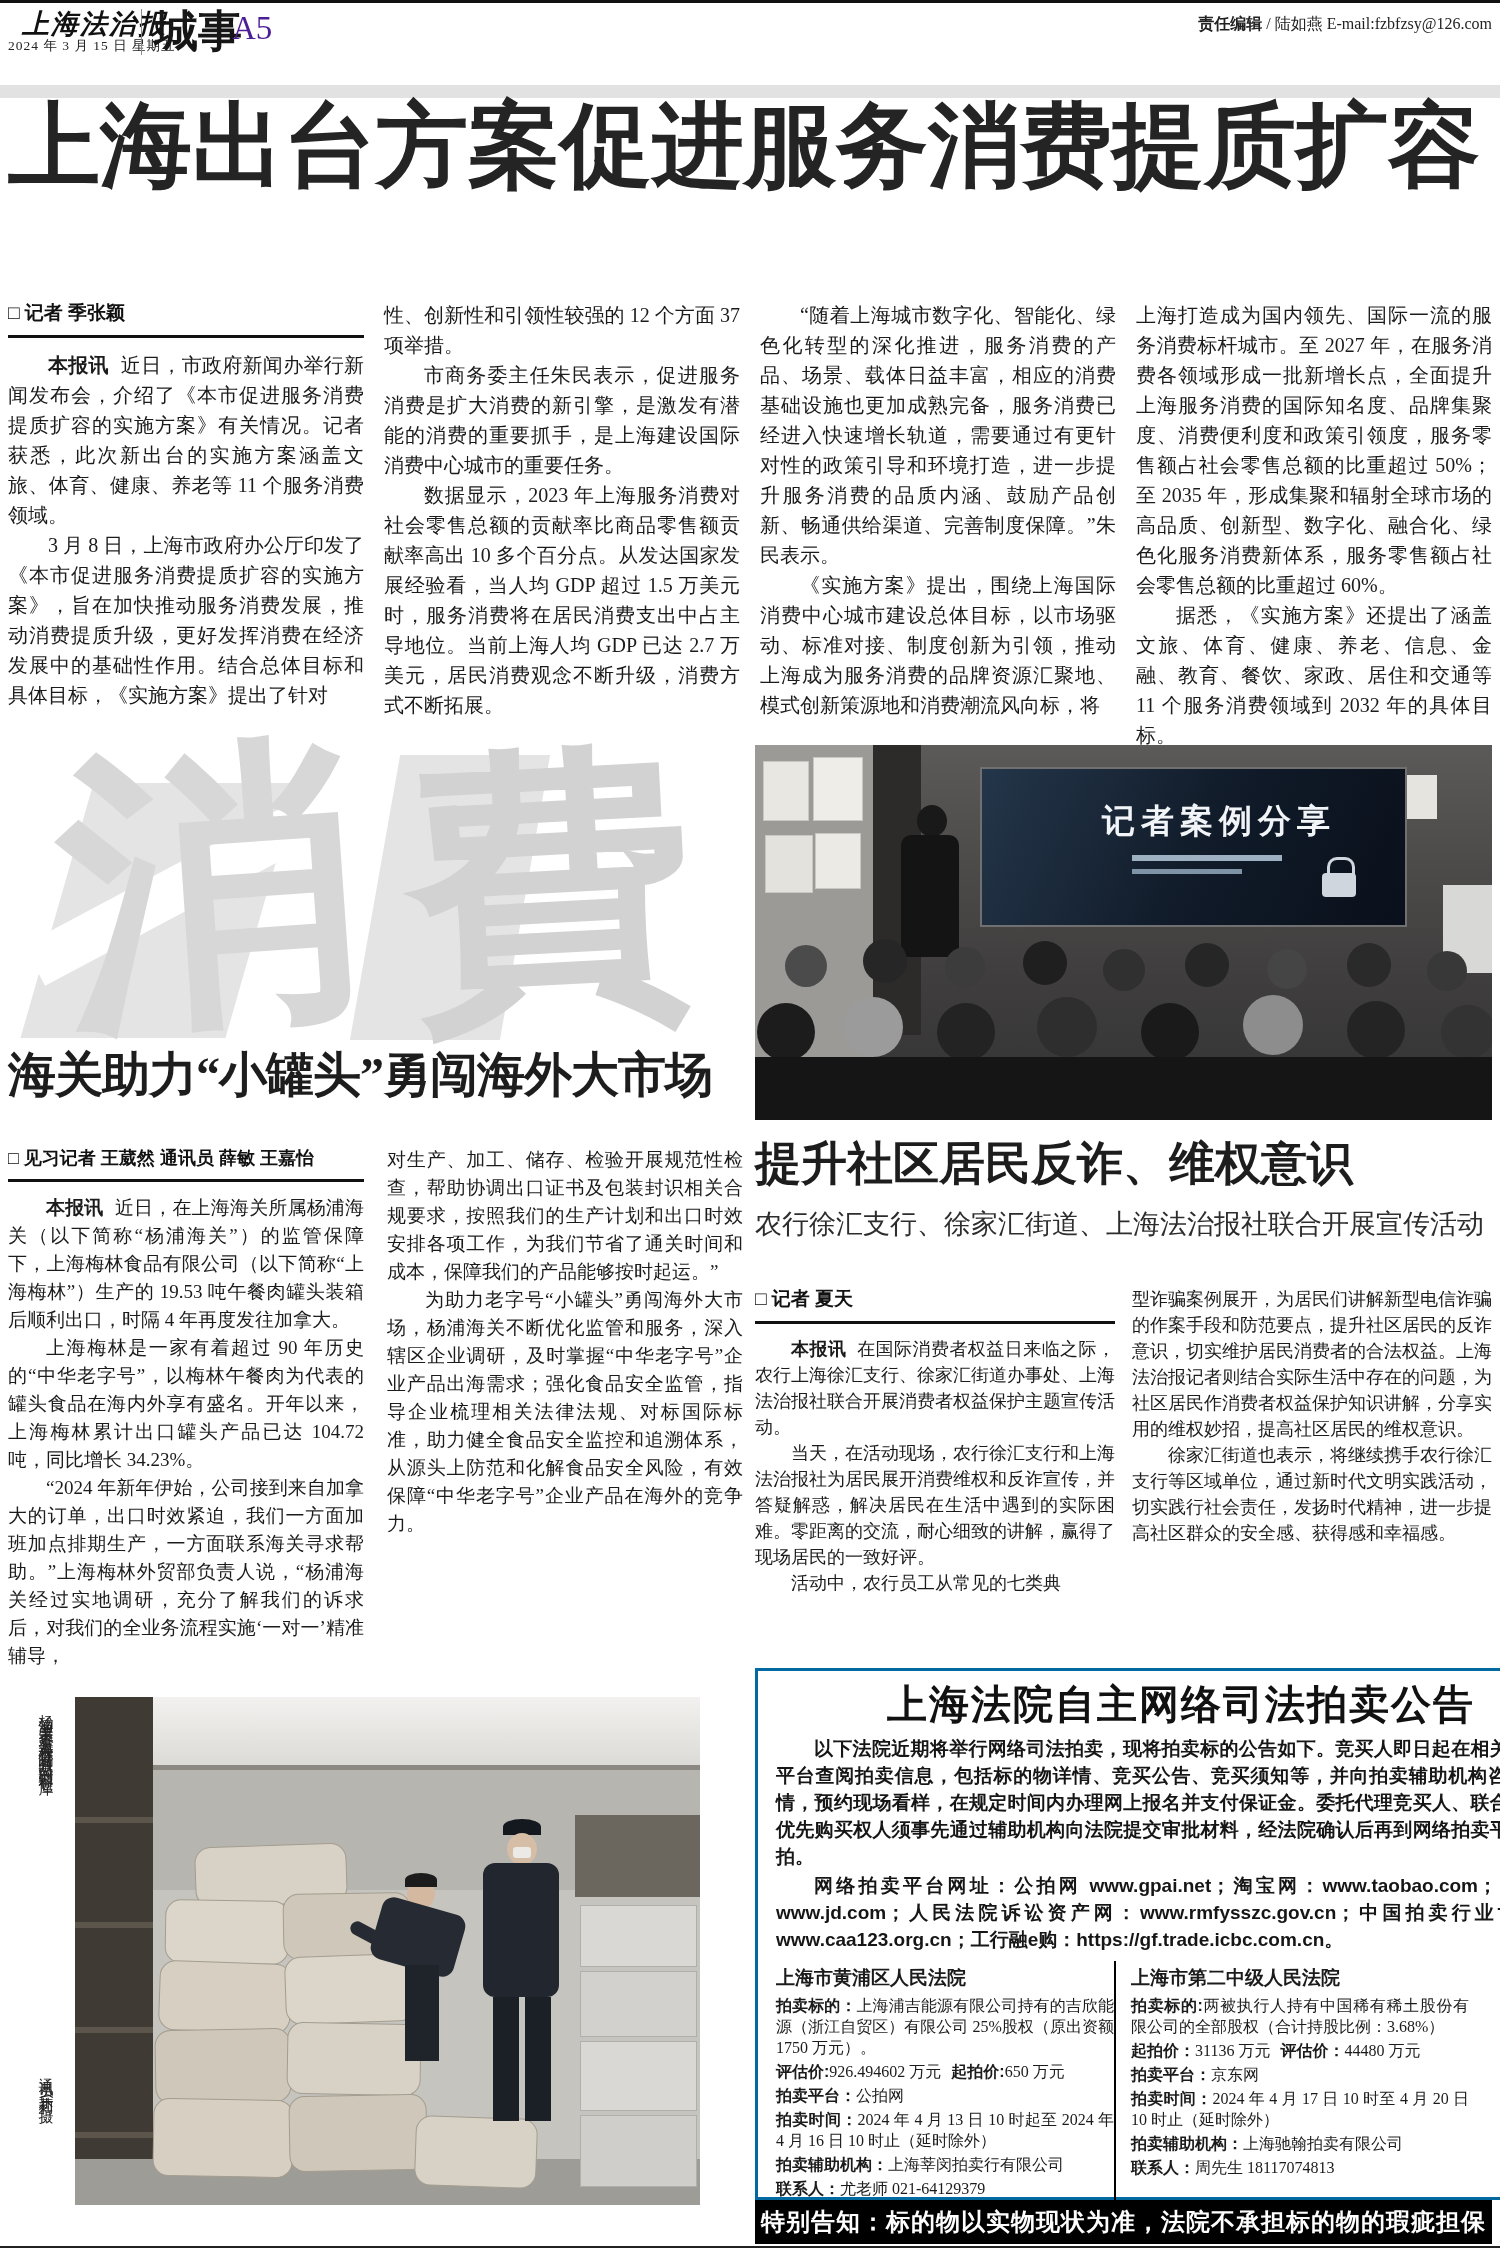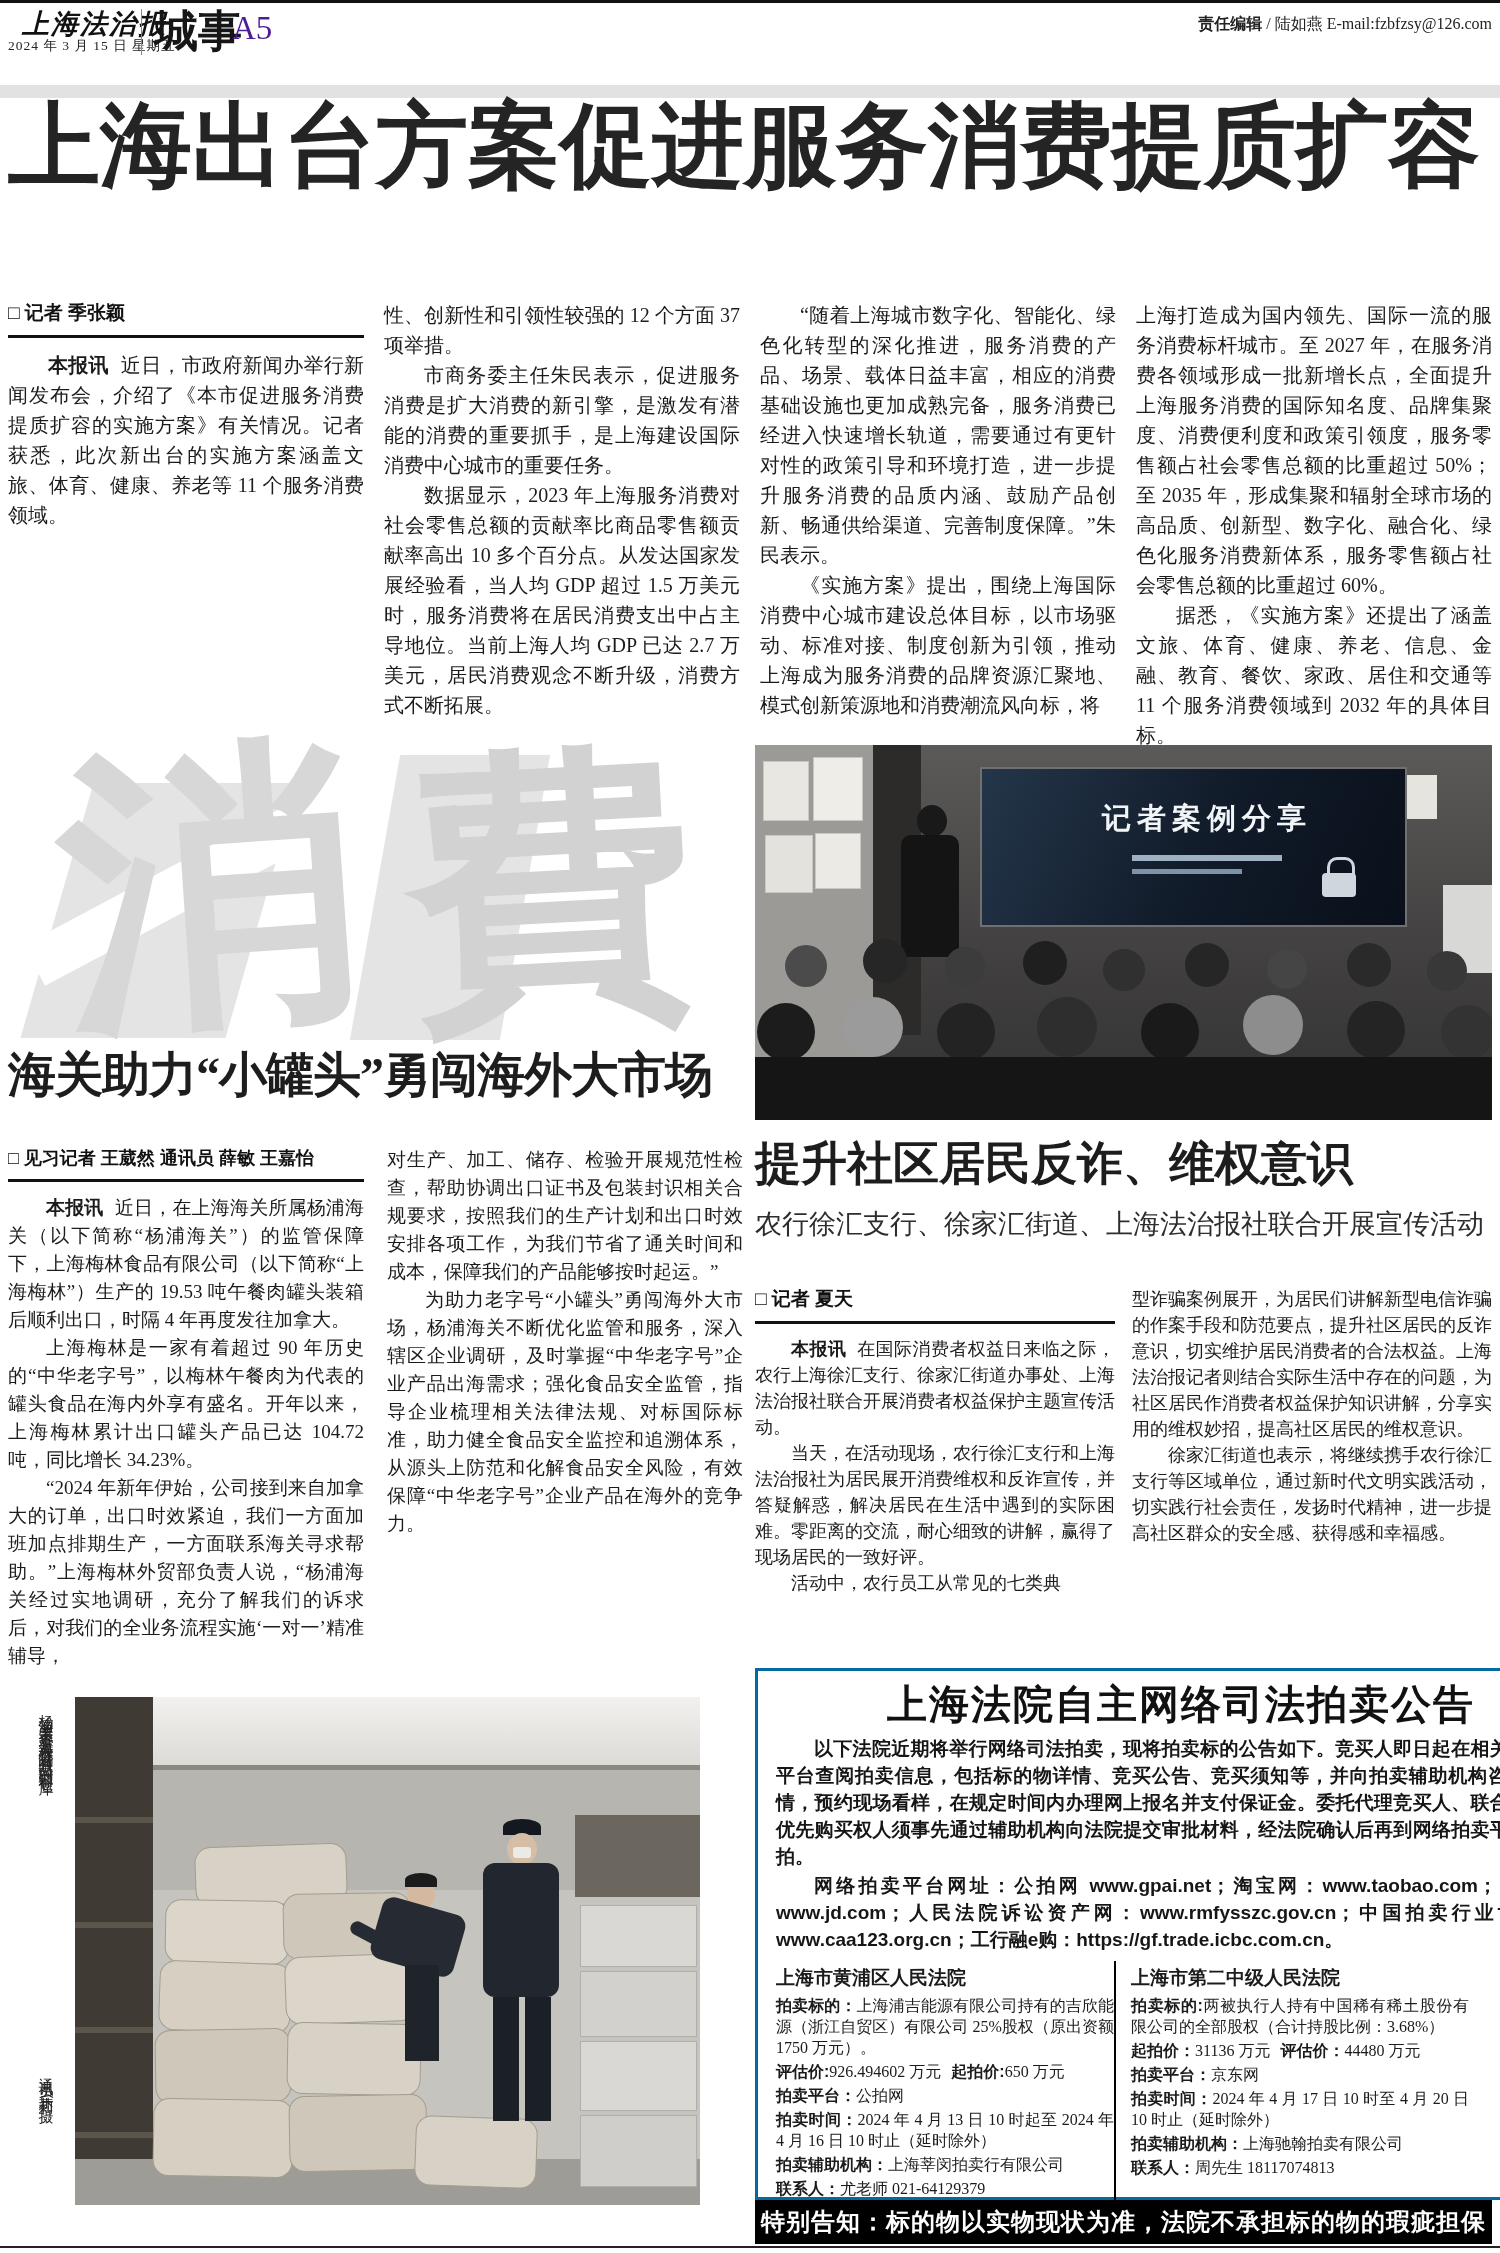--- a/index.html
+++ b/index.html
@@ -95,20 +95,21 @@
   </div>
   <div class="abs gray-band"></div>
 
   <div class="abs headline1">上海出台方案促进服务消费提质扩容</div>
 
   <div class="abs cols4 a1">
     <div class="col">
       <div class="byline">□ 记者 季张颖</div>
       <div class="byrule"></div>
       <p><b class="leadin">本报讯</b><span>近日，市政府新闻办举行新闻发布会，介绍了《本市促进服务消费提质扩容的实施方案》有关情况。记者获悉，此次新出台的实施方案涵盖文旅、体育、健康、养老等 11 个服务消费领域。</span></p>
+      <p>3 月 8 日，上海市政府办公厅印发了《本市促进服务消费提质扩容的实施方案》，旨在加快推动服务消费发展，推动消费提质升级，更好发挥消费在经济发展中的基础性作用。结合总体目标和具体目标，《实施方案》提出了针对</p>
     </div>
     <div class="col">
       <p class="noind">性、创新性和引领性较强的 12 个方面 37 项举措。</p>
       <p>市商务委主任朱民表示，促进服务消费是扩大消费的新引擎，是激发有潜能的消费的重要抓手，是上海建设国际消费中心城市的重要任务。</p>
       <p>数据显示，2023 年上海服务消费对社会零售总额的贡献率比商品零售额贡献率高出 10 多个百分点。从发达国家发展经验看，当人均 GDP 超过 1.5 万美元时，服务消费将在居民消费支出中占主导地位。当前上海人均 GDP 已达 2.7 万美元，居民消费观念不断升级，消费方式不断拓展。</p>
     </div>
     <div class="col">
       <p>“随着上海城市数字化、智能化、绿色化转型的深化推进，服务消费的产品、场景、载体日益丰富，相应的消费基础设施也更加成熟完备，服务消费已经进入快速增长轨道，需要通过有更针对性的政策引导和环境打造，进一步提升服务消费的品质内涵、鼓励产品创新、畅通供给渠道、完善制度保障。”朱民表示。</p>
       <p>《实施方案》提出，围绕上海国际消费中心城市建设总体目标，以市场驱动、标准对接、制度创新为引领，推动上海成为服务消费的品牌资源汇聚地、模式创新策源地和消费潮流风向标，将</p>
     </div>
@@ -128,21 +129,21 @@
 
   <div class="abs photoA">
     <div class="abs" style="left:0;top:0;width:737px;height:375px;background:linear-gradient(#5c5a58,#403e3e 60%,#333);"></div>
     <div class="abs" style="left:0;top:0;width:118px;height:375px;background:#9c9a96;"></div>
     <div class="abs" style="left:8px;top:16px;width:44px;height:58px;background:#e9e7e2;border:1px solid #c9c7c2;"></div>
     <div class="abs" style="left:58px;top:12px;width:48px;height:62px;background:#efedE8;border:1px solid #c9c7c2;"></div>
     <div class="abs" style="left:10px;top:90px;width:46px;height:56px;background:#e4e2dd;border:1px solid #c9c7c2;"></div>
     <div class="abs" style="left:60px;top:88px;width:44px;height:54px;background:#eceae5;border:1px solid #c9c7c2;"></div>
     <div class="abs" style="left:118px;top:0;width:48px;height:290px;background:#2c2b2a;"></div>
     <div class="abs" style="left:225px;top:22px;width:423px;height:156px;background:linear-gradient(115deg,#24364a,#101a28 55%,#0a101b);border:2px solid #707070;">
-      <div style="margin:30px 0 0 120px;color:#f2f5f8;font-weight:900;font-size:29px;letter-spacing:6px;font-family:'Liberation Sans','DejaVu Sans',sans-serif;">记者案例分享</div>
+      <div style="margin:30px 0 0 120px;color:#f2f5f8;font-weight:900;font-size:33px;letter-spacing:6px;font-family:'Liberation Sans','DejaVu Sans',sans-serif;">记者案例分享</div>
       <div class="abs" style="left:150px;top:86px;width:150px;height:6px;background:#9db1c3;"></div>
       <div class="abs" style="left:150px;top:100px;width:110px;height:5px;background:#7e93a6;"></div>
       <div class="abs" style="left:345px;top:88px;width:22px;height:16px;border:3px solid #cfd6dd;border-bottom:none;border-radius:10px 10px 0 0;"></div>
       <div class="abs" style="left:340px;top:104px;width:34px;height:24px;background:#cfd6dd;border-radius:4px;"></div>
     </div>
     <div class="abs head" style="left:162px;top:60px;width:30px;height:32px;background:#191919;"></div>
     <div class="abs" style="left:146px;top:90px;width:58px;height:122px;background:#141414;border-radius:10px 10px 0 0;"></div>
     <div class="abs" style="left:688px;top:140px;width:49px;height:88px;background:#d8d8d6;"></div>
     <div class="abs" style="left:652px;top:30px;width:30px;height:44px;background:#e6e4df;"></div>
     <div class="abs head" style="left:30px;top:200px;width:42px;height:42px;background:#4b4b4b;"></div>

